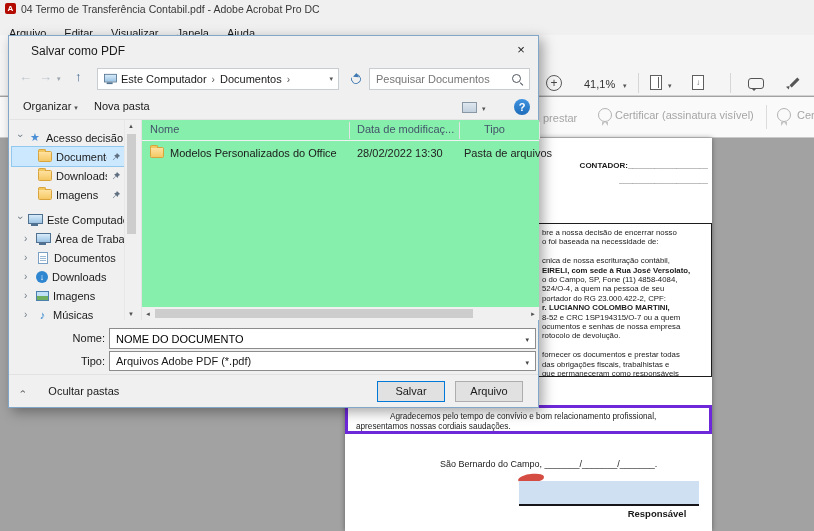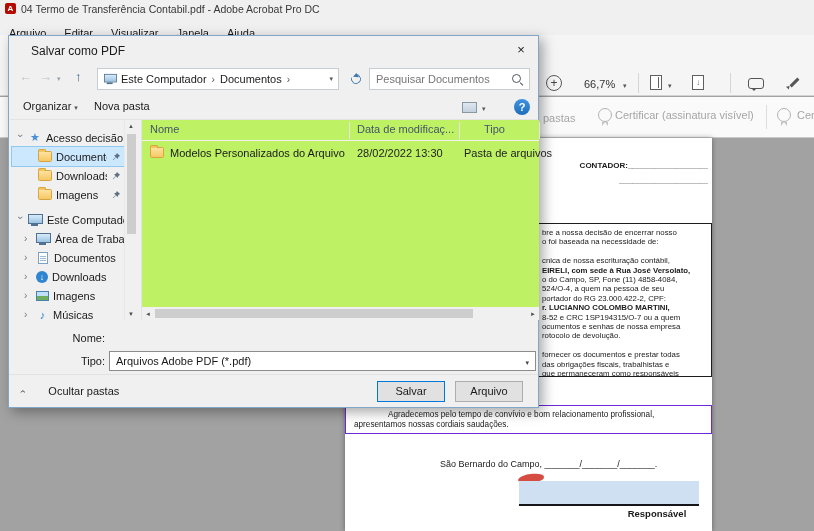--- a/index.html
+++ b/index.html
@@ -45,21 +45,21 @@
                          border-left:3px solid #c4c4c4; border-right:3px solid #c4c4c4; border-bottom:4px solid transparent; }
 
   
   .docbg { position:absolute; top:138px; left:0; right:0; bottom:0; background:#a2a2a2; }
   .page { position:absolute; top:138px; left:345px; width:367px; height:393px; background:#fff; box-shadow:0 0 5px rgba(0,0,0,.4); }
   .contador { position:absolute; top:158px; left:540px; width:168px; text-align:right; font-size:8px; font-weight:700; line-height:15px; z-index:2; }
   .bodybox { position:absolute; top:223px; left:536px; width:176px; height:154px; border:1px solid #1c1c1c; background:#fff;
              padding:4px 3px 0 5px; font-size:7.8px; line-height:9.4px; overflow:hidden; z-index:2; }
   .bline { min-height:9.4px; white-space:nowrap; overflow:hidden; }
   .bline.bold { font-weight:700; }
-  .thanksbox { position:absolute; top:405px; left:345px; width:367px; height:29px; border:1px solid #6d28d9; background:#fff;
+  .thanksbox { position:absolute; top:405px; left:345px; width:367px; height:29px; border:3px solid #6d28d9; background:#fff;
                font-size:8.2px; line-height:9.8px; padding:4px 8px 0 8px; text-indent:34px; z-index:2; }
   .cityline { position:absolute; top:459px; left:440px; font-size:9px; z-index:2; }
   .stamp { position:absolute; top:474px; left:518px; width:26px; height:9px; background:#d03a2e;
            border-radius:60% 40% 55% 45%; transform:rotate(-5deg); opacity:.9; z-index:2; }
   .sigbox { position:absolute; top:481px; left:519px; width:180px; height:25px; background:#cfe0f2; border-bottom:2px solid #15151a; z-index:2; }
   .resp { position:absolute; top:508px; left:592px; width:130px; text-align:center; font-weight:700; font-size:9.5px; z-index:2; }
 
   
   .dialog { position:absolute; top:35px; left:8px; width:531px; height:373px; background:#f0f0f0;
             border:1px solid #82a6c8; box-shadow:4px 4px 12px rgba(0,0,0,.35); z-index:20; font-size:11px; }
@@ -114,21 +114,21 @@
                          background:repeating-linear-gradient(#fff 0 1px, #9bb8d4 1px 2px); }
   .icon-dl { width:12px; height:12px; border-radius:50%; background:#2f86d0; color:#fff; font-size:9px; line-height:12px; text-align:center; flex:none; }
   .icon-img { width:13px; height:10px; border:1px solid #4a7fae; background:linear-gradient(180deg,#bfe0f7 0 50%,#6fae5e 50% 100%); flex:none; }
   .icon-music { color:#2f86d0; font-size:11px; width:13px; text-align:center; flex:none; }
 
   .side-scroll { position:absolute; left:114px; top:0; width:13px; height:100%; background:#f0f0f0; border-left:1px solid #e8e8e8; }
   .ss-up, .ss-down { position:absolute; left:0; right:0; text-align:center; font-size:6px; color:#505050; }
   .ss-up { top:3px; } .ss-down { bottom:3px; }
   .ss-thumb { position:absolute; top:14px; left:2px; width:9px; height:100px; background:#cdcdcd; }
 
-  .list { position:absolute; left:131px; top:0; right:0; bottom:0; background:#bef264; border-left:1px solid #e3e3e3; }
+  .list { position:absolute; left:131px; top:0; right:0; bottom:0; background:#86efac; border-left:1px solid #e3e3e3; }
   .lhead { position:absolute; top:0; left:0; right:0; height:21px; border-bottom:1px solid #f2f2f2; color:#44546a; }
   .lh { position:absolute; top:3px; white-space:nowrap; }
   .lh1 { left:8px; } .lh2 { left:215px; } .lh3 { left:322px;margin-left:20px; }
   .hsep { position:absolute; top:2px; width:1px; height:17px; background:#e4e4e4; }
   .hsep1 { left:207px; } .hsep2 { left:317px; } .hsep3 { left:397px; }
   .lrow { position:absolute; top:24px; left:0; right:0; height:19px; }
   .lrow .icon-folder { position:absolute; left:8px; top:3px; }
   .lcell { position:absolute; top:3px; white-space:nowrap; }
   .lc1 { left:28px; } .lc2 { left:215px; color:#222; } .lc3 { left:322px; color:#222; }
   .hscroll { position:absolute; left:0; right:0; bottom:0; height:13px; background:#f0f0f0; }
@@ -166,33 +166,33 @@
   <div class="menubar">
     <span class="mitem">Arquivo</span>
     <span class="mitem">Editar</span>
     <span class="mitem">Visualizar</span>
     <span class="mitem">Janela</span>
     <span class="mitem">Ajuda</span>
   </div>
 
   <div class="toolband">
     <div class="tb-plus">+</div>
-    <div class="tb-zoom">66,7%</div>
+    <div class="tb-zoom">41,1%</div>
     <div class="ddn tb-zoomddn">▾</div>
     <div class="tb-sep" style="left:638px;"></div>
     <div class="tb-page1"></div>
     <div class="ddn tb-p1ddn">▾</div>
     <div class="tb-page2">↓</div>
     <div class="tb-sep" style="left:730px;"></div>
     <div class="tb-comment"></div>
     <div class="icon-pencil"></div>
   </div>
 
   <div class="signband">
-    <span class="sb-partial-left">pastas</span>
+    <span class="sb-partial-left">prestar</span>
     <span class="sb-cert">
       <span class="icon-rosette"></span>
       <span>Certificar (assinatura visível)</span>
     </span>
     <span class="sb-sep"></span>
     <span class="sb-right">
       <span class="icon-rosette"></span>
       <span>Certif</span>
     </span>
   </div>
@@ -341,33 +341,37 @@
         <div class="lhead">
           <span class="lh lh1">Nome</span>
           <span class="lh lh2">Data de modificaç...</span>
           <span class="lh lh3">Tipo</span>
           <span class="hsep hsep1"></span>
           <span class="hsep hsep2"></span>
           <span class="hsep hsep3"></span>
         </div>
         <div class="lrow">
           <span class="icon-folder"></span>
-          <span class="lcell lc1">Modelos Personalizados do Arquivo</span>
+          <span class="lcell lc1">Modelos Personalizados do Office</span>
           <span class="lcell lc2">28/02/2022 13:30</span>
           <span class="lcell lc3">Pasta de arquivos</span>
         </div>
         <div class="hscroll">
           <span class="hs-left">◄</span>
           <div class="hs-thumb"></div>
           <span class="hs-right">►</span>
         </div>
       </div>
     </div>
 
     <span class="flabel fname-label">Nome:</span>
+    <div class="combo combo-name">
+      <input value="NOME DO DOCUMENTO" style="">
+      <span class="ddn cddn">▾</span>
+    </div>
     <span class="flabel ftype-label">Tipo:</span>
     <div class="combo combo-type">
       <span class="cval">Arquivos Adobe PDF (*.pdf)</span>
       <span class="ddn cddn">▾</span>
     </div>
 
     <div class="dfoot">
       <span class="hidef">
         <span class="chev-up">›</span>
         <span>Ocultar pastas</span>

